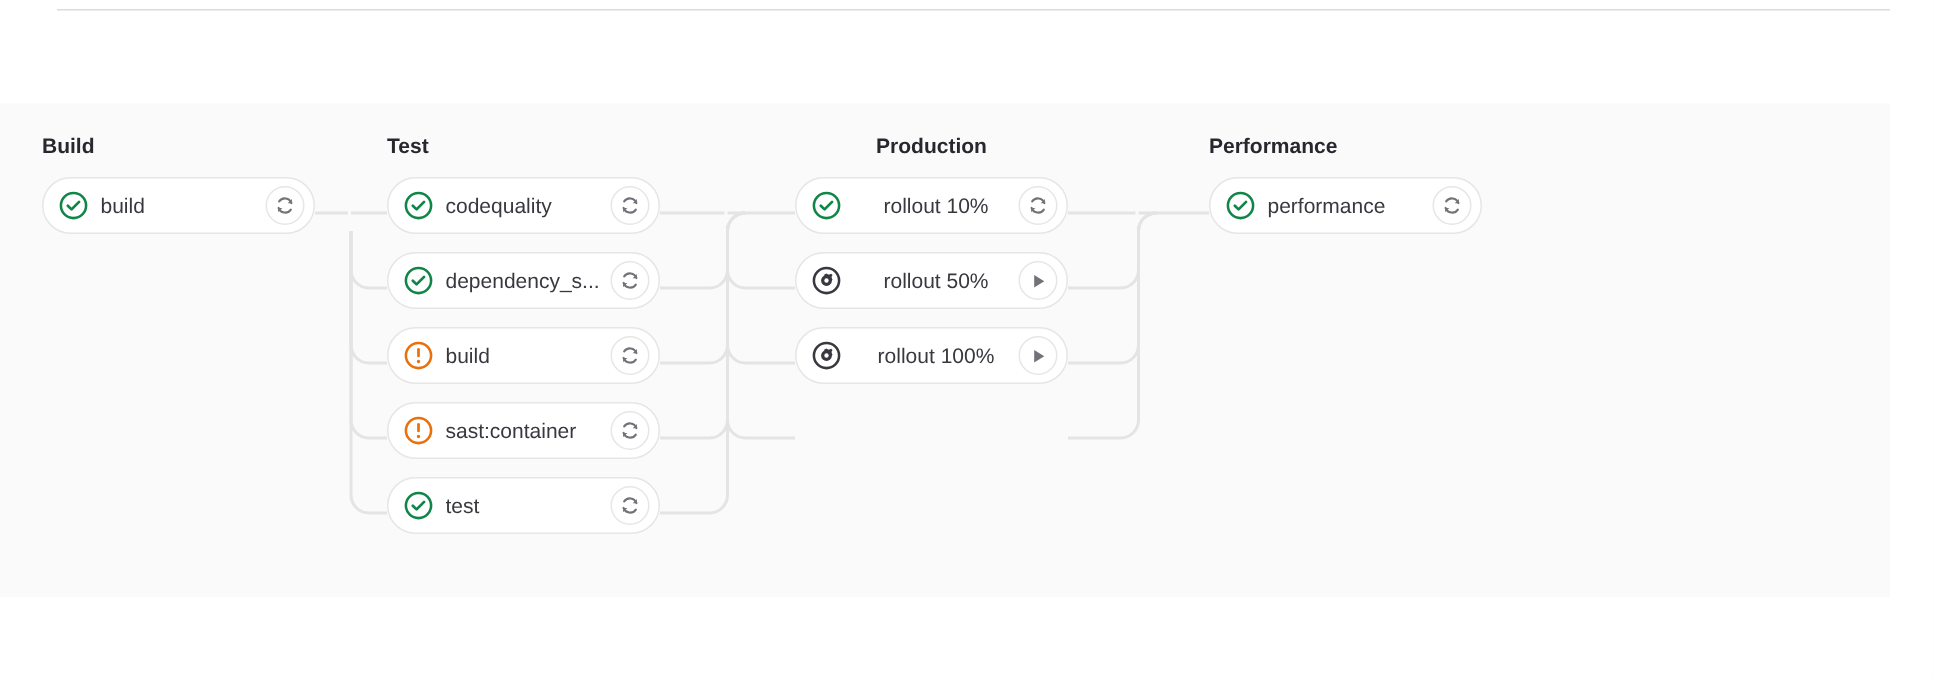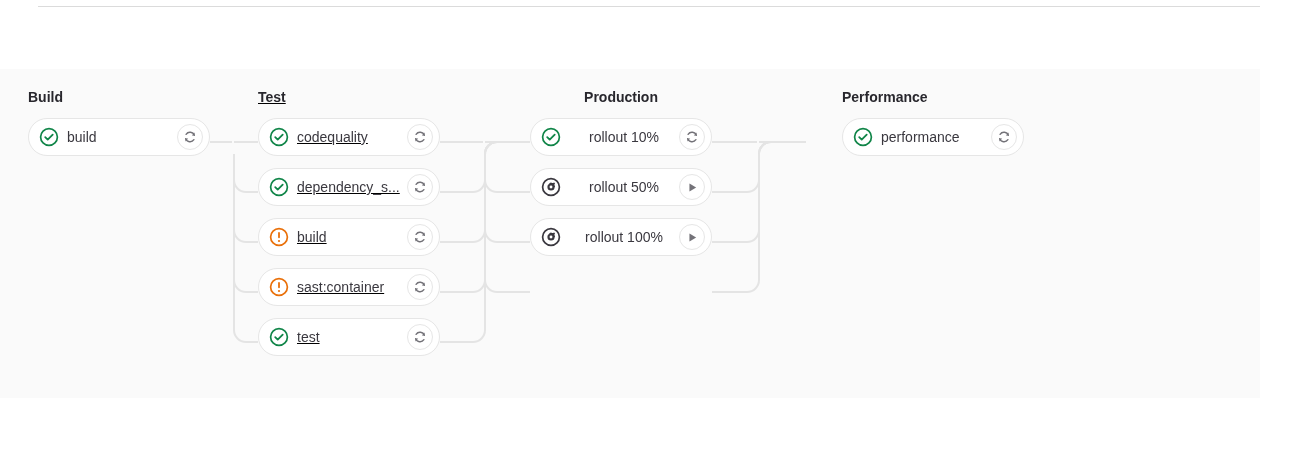--- a/index.html
+++ b/index.html
@@ -125,21 +125,21 @@
             <div class="job-action">
               <svg width="14" height="14" viewBox="0 0 14 14">
                 <path d="M11.3 5.4A4.6 4.6 0 003.1 4.3" stroke="#737278" stroke-width="1.4" fill="none" stroke-linecap="round"></path>
                 <path d="M2.7 8.6a4.6 4.6 0 008.2 1.1" stroke="#737278" stroke-width="1.4" fill="none" stroke-linecap="round"></path>
                 <path d="M11.6 2.6v2.9H8.8z" fill="#737278"></path>
                 <path d="M2.4 11.5V8.6h2.8z" fill="#737278"></path>
               </svg>
             </div>
           </div>
         </div>
-        <div class="stage" style="left: 258px; text-decoration: underline;">
+        <div class="stage" style="left: 258px;">
           <div class="stage-title">Test</div>
           <div class="job">
             <svg class="job-status" viewBox="0 0 20 20">
               <circle cx="10" cy="10" r="8.4" fill="#fff" stroke="#108548" stroke-width="1.7"></circle>
               <path d="M6.2 10.2l2.5 2.4 5-5" stroke="#108548" stroke-width="1.8" fill="none" stroke-linecap="round" stroke-linejoin="round"></path>
             </svg>
             <span class="job-name">codequality</span>
             <div class="job-action">
               <svg width="14" height="14" viewBox="0 0 14 14">
                 <path d="M11.3 5.4A4.6 4.6 0 003.1 4.3" stroke="#737278" stroke-width="1.4" fill="none" stroke-linecap="round"></path>
@@ -251,21 +251,21 @@
               <circle cx="10" cy="10" r="1.45" fill="#fff"></circle>
             </svg>
             <span class="job-name">rollout 100%</span>
             <div class="job-action">
               <svg width="13" height="13" viewBox="0 0 12 12">
                 <path d="M3.2 2.2l6.2 3.8-6.2 3.8z" fill="#737278"></path>
               </svg>
             </div>
           </div>
         </div>
-        <div class="stage" style="left: 806px; margin-left: 36px;">
+        <div class="stage" style="left: 806px;">
           <div class="stage-title">Performance</div>
           <div class="job">
             <svg class="job-status" viewBox="0 0 20 20">
               <circle cx="10" cy="10" r="8.4" fill="#fff" stroke="#108548" stroke-width="1.7"></circle>
               <path d="M6.2 10.2l2.5 2.4 5-5" stroke="#108548" stroke-width="1.8" fill="none" stroke-linecap="round" stroke-linejoin="round"></path>
             </svg>
             <span class="job-name">performance</span>
             <div class="job-action">
               <svg width="14" height="14" viewBox="0 0 14 14">
                 <path d="M11.3 5.4A4.6 4.6 0 003.1 4.3" stroke="#737278" stroke-width="1.4" fill="none" stroke-linecap="round"></path>

